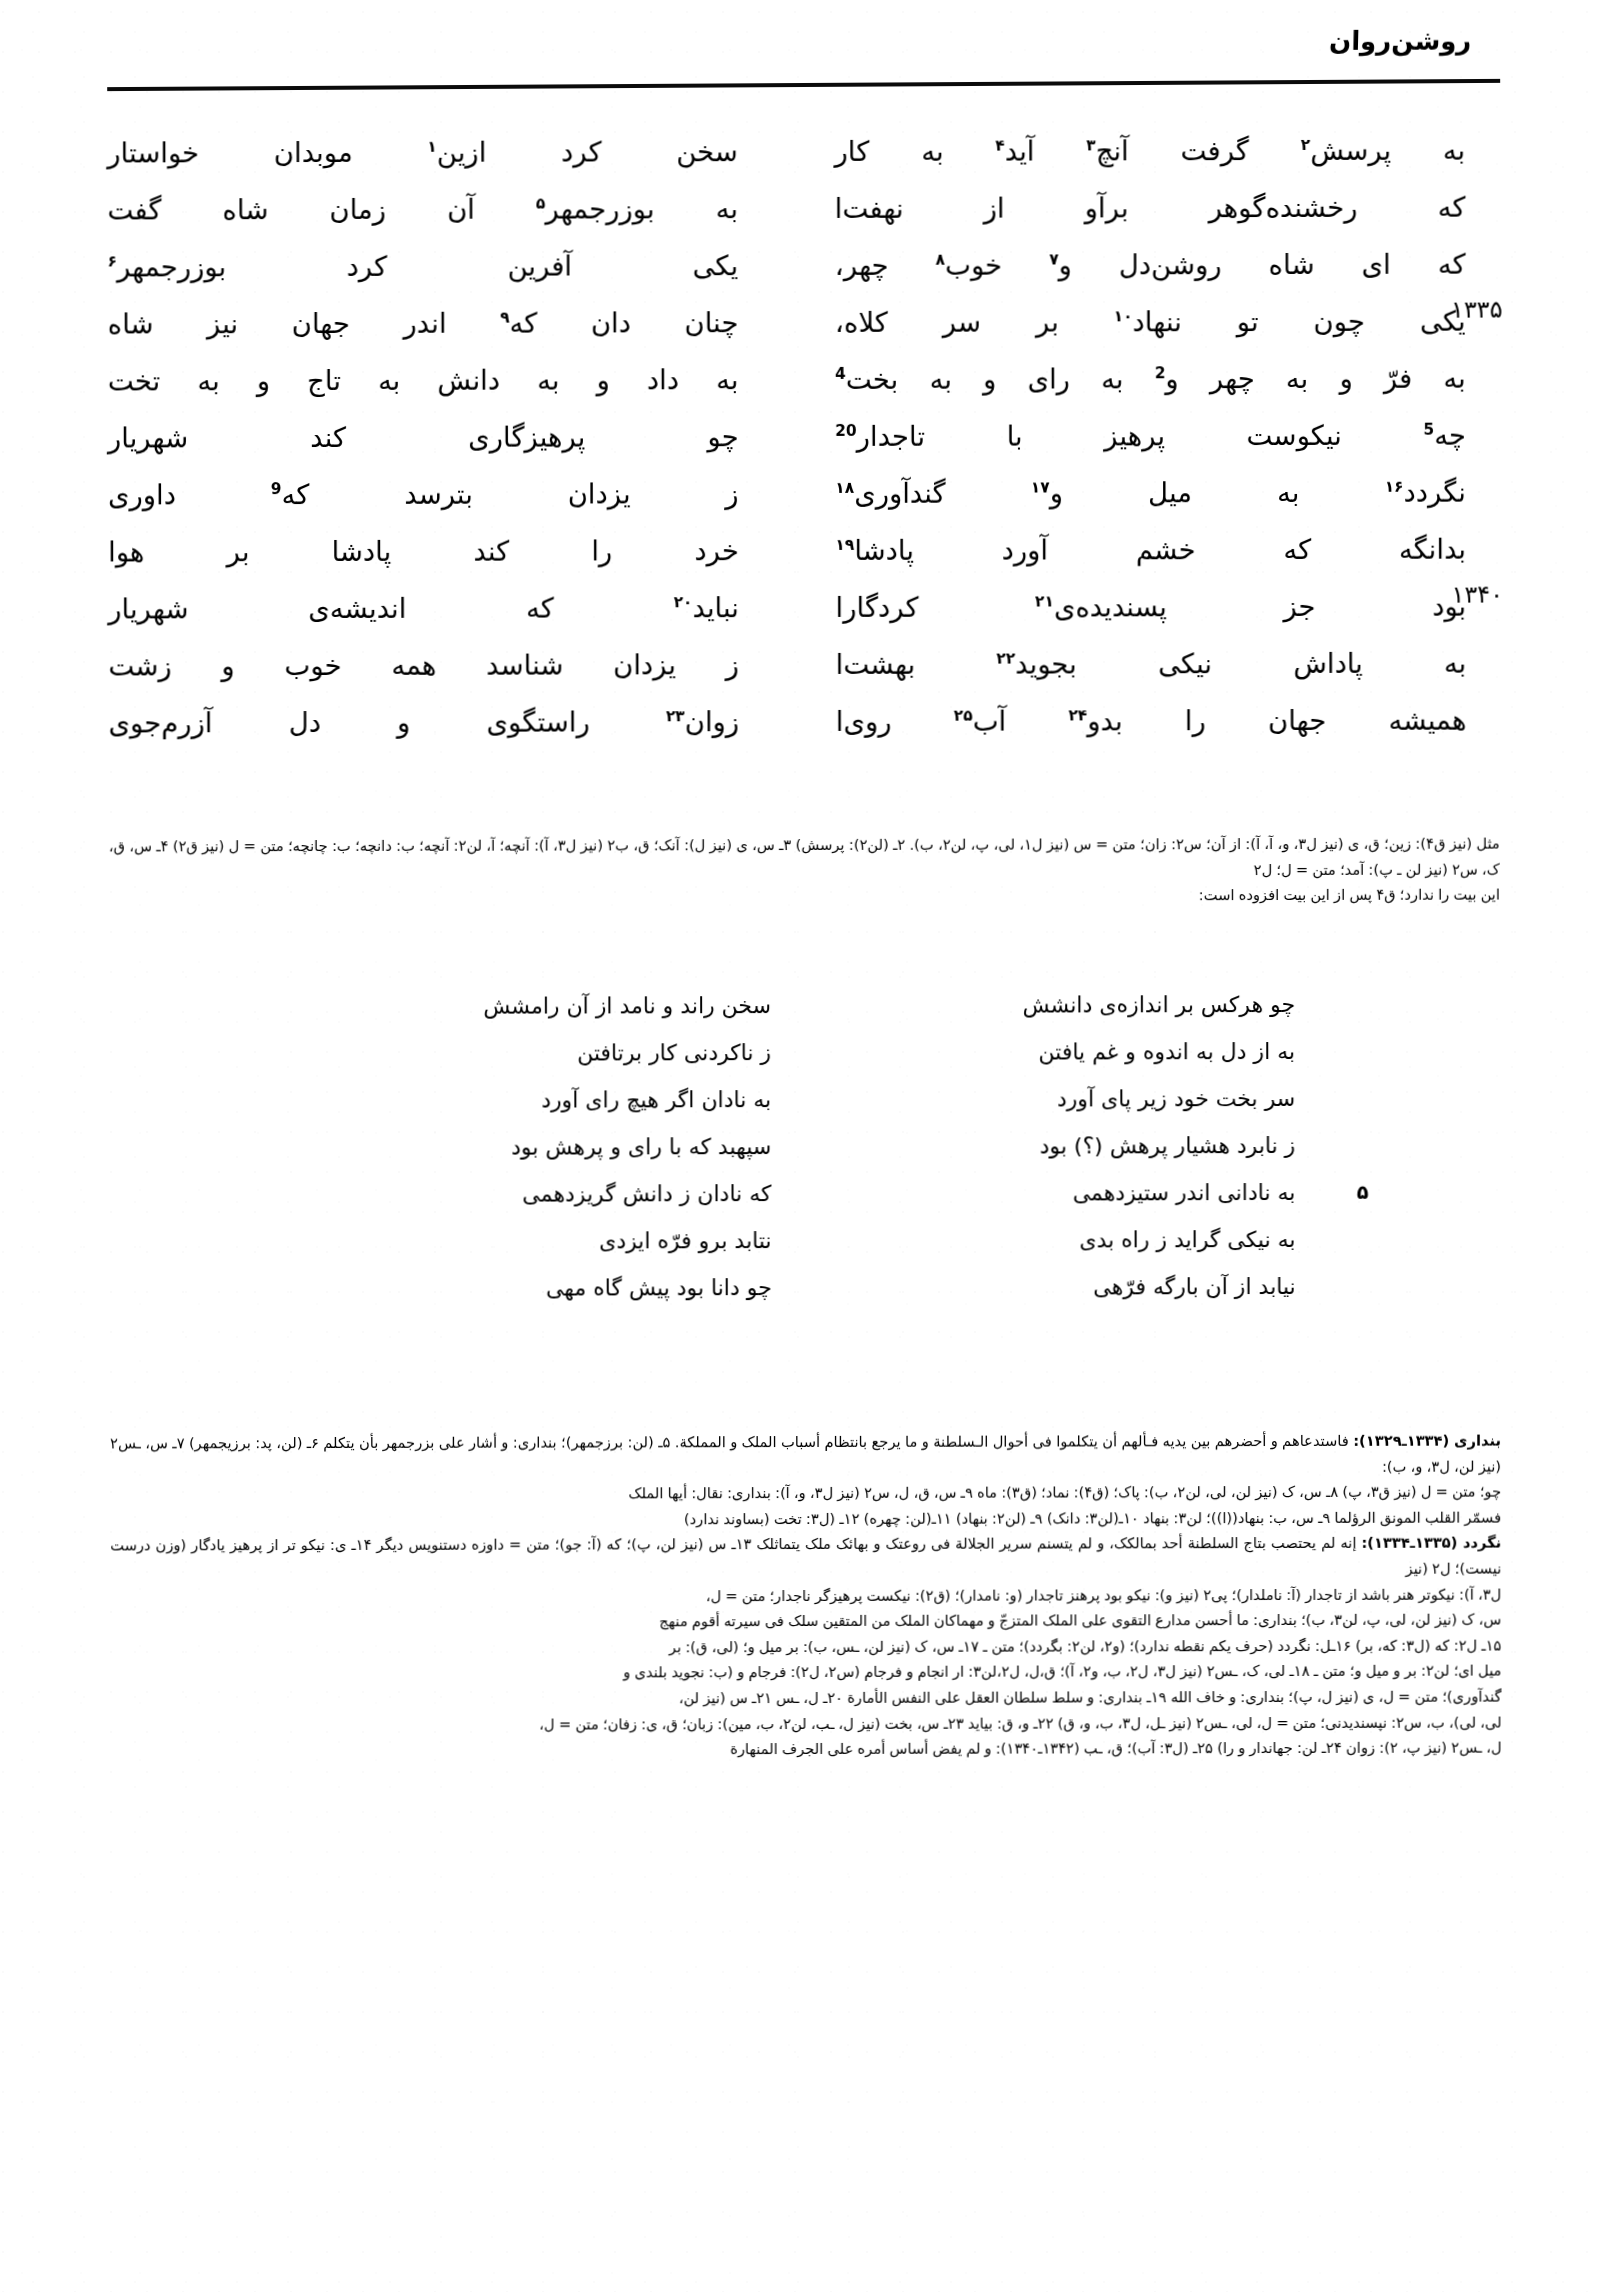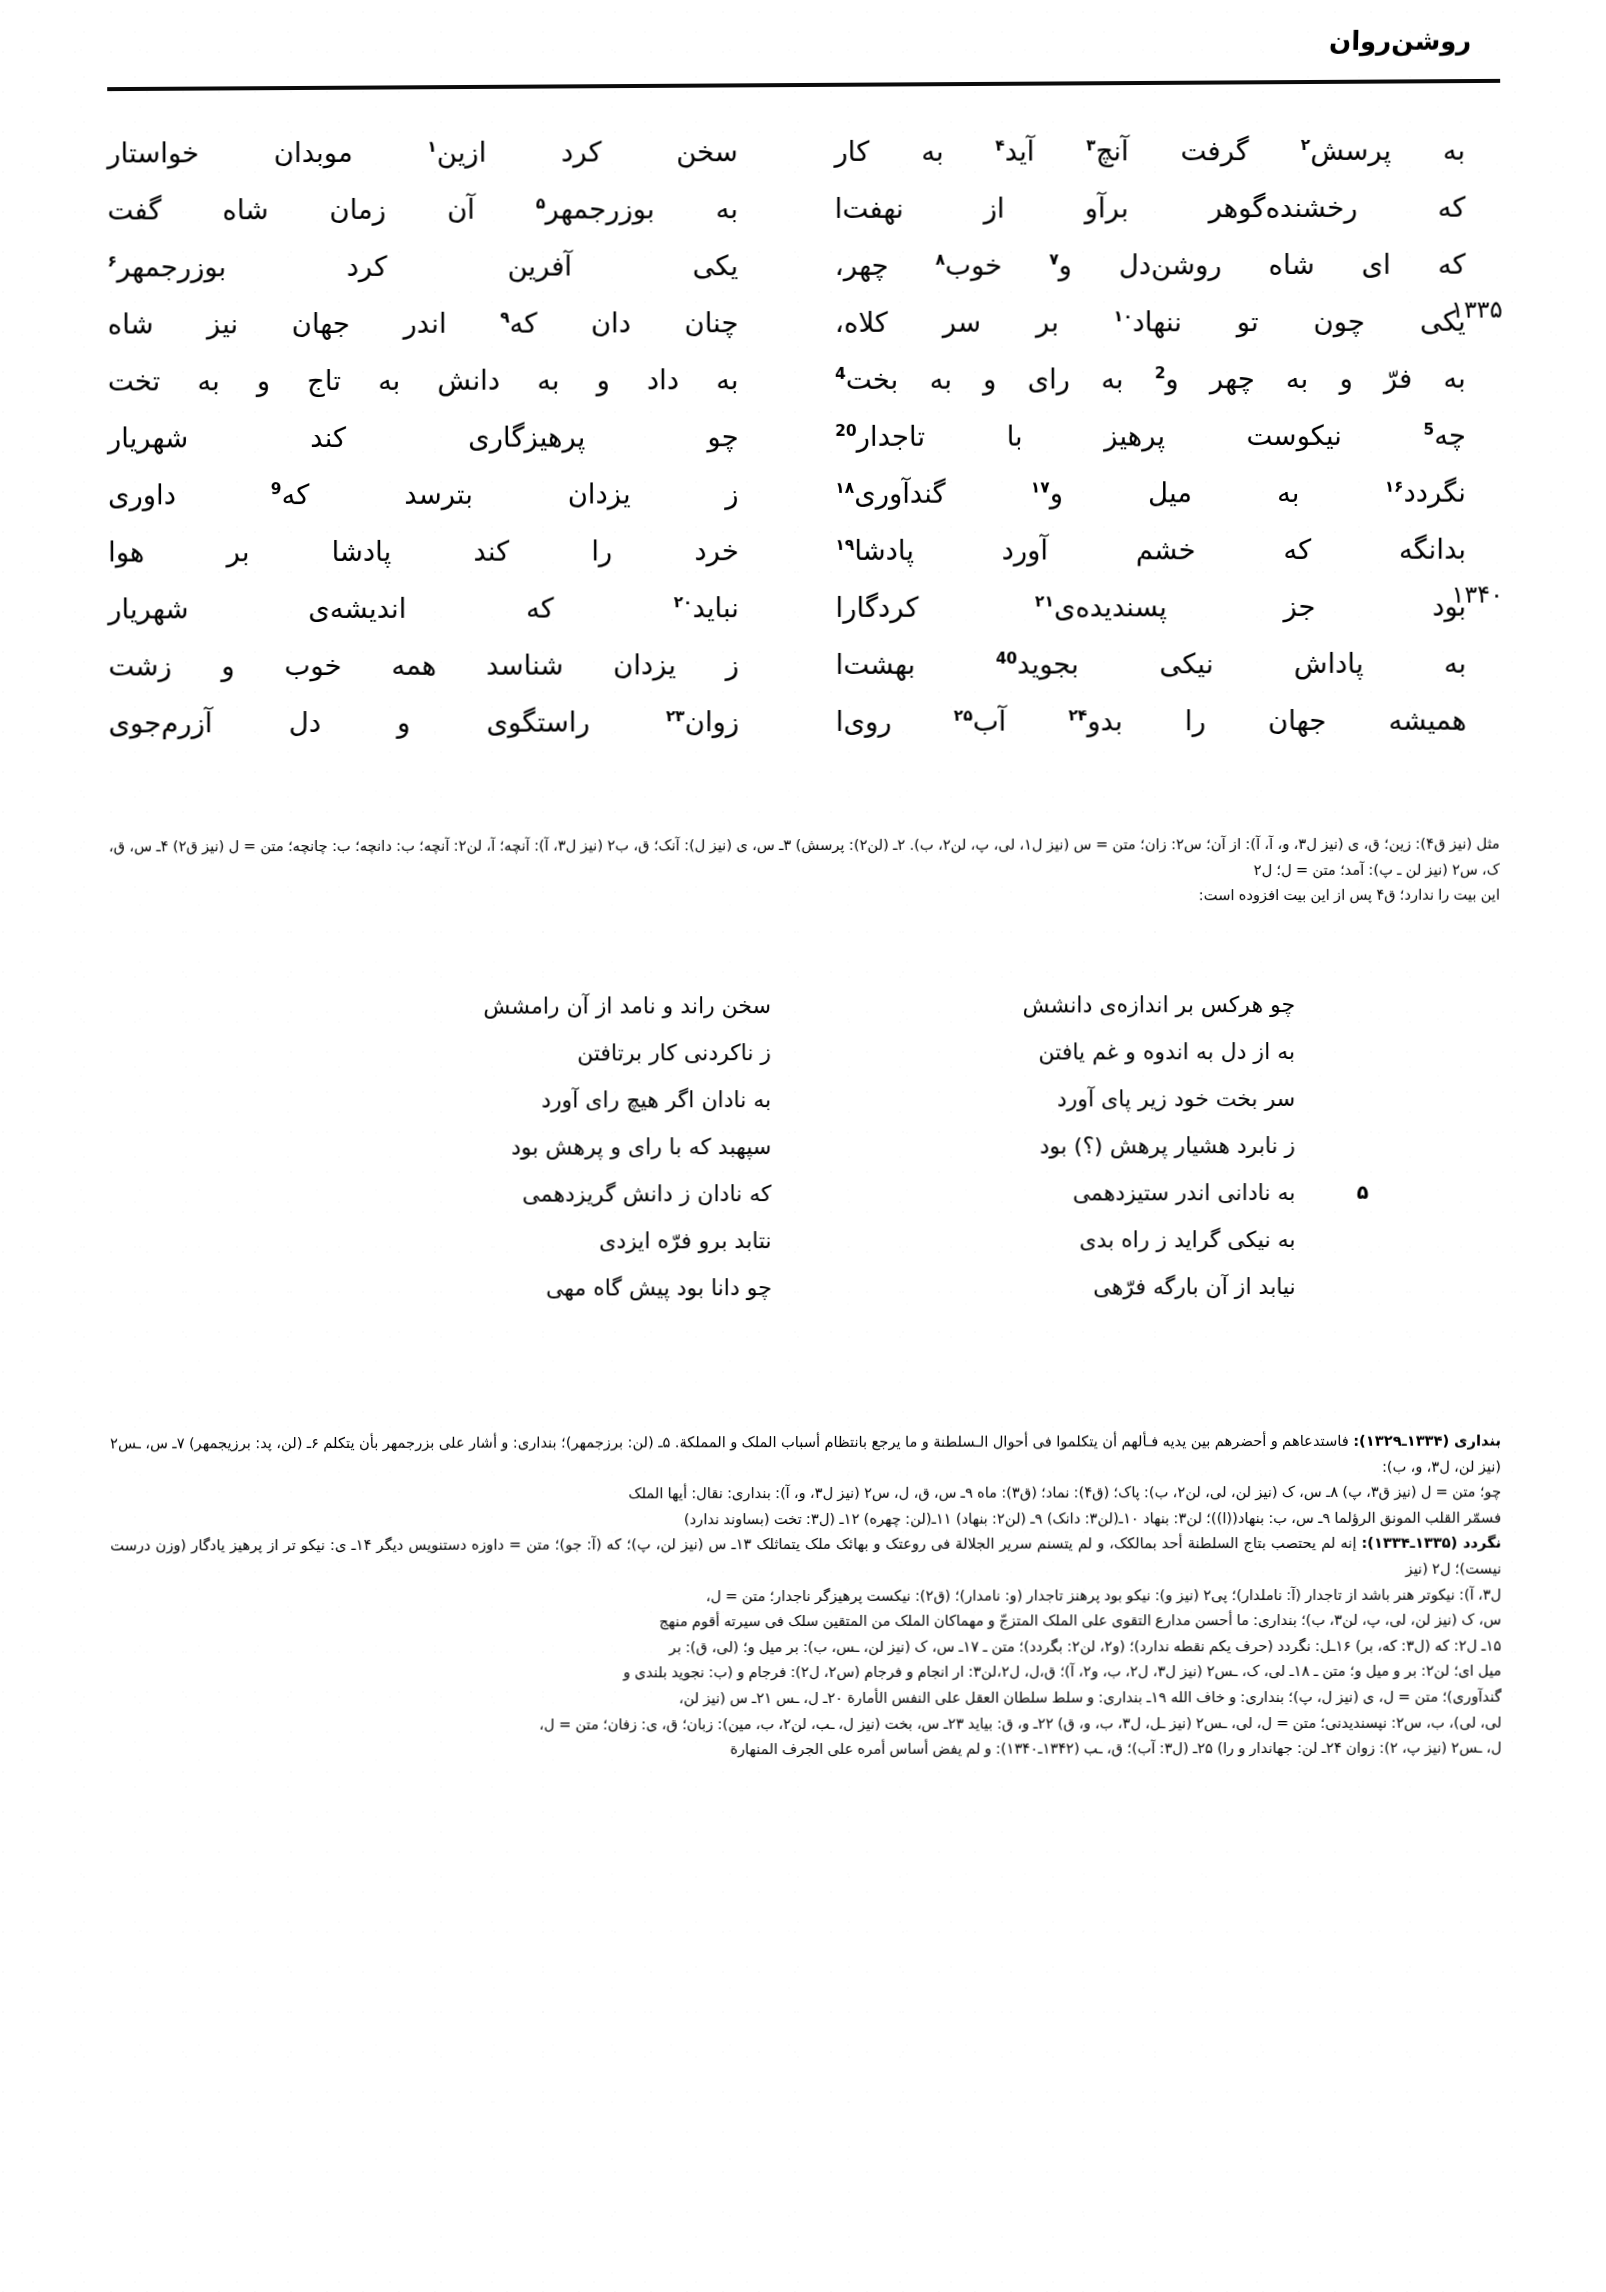--- a/index.html
+++ b/index.html
@@ -202,21 +202,21 @@
         <div class="hemi hemi-b">بدانگه که خشم آورد پادشا<sup class="vn">۱۹</sup></div>
         <div class="hemi hemi-a">خرد  را  کند  پادشا  بر  هوا</div>
       </div>
       <div class="bayt">
         <div class="num-gutter">۱۳۴۰</div>
         <div class="hemi hemi-b">بود جز پسندیده‌ی<sup class="vn">۲۱</sup> کردگارا</div>
         <div class="hemi hemi-a">نباید<sup class="vn">۲۰</sup> که اندیشه‌ی شهریار</div>
       </div>
       <div class="bayt">
         <div class="num-gutter"></div>
-        <div class="hemi hemi-b">به پاداش نیکی بجوید<sup class="vn">40</sup> بهشت‌ا</div>
+        <div class="hemi hemi-b">به پاداش نیکی بجوید<sup class="vn">۲۲</sup> بهشت‌ا</div>
         <div class="hemi hemi-a">ز یزدان شناسد همه خوب و زشت</div>
       </div>
       <div class="bayt">
         <div class="num-gutter"></div>
         <div class="hemi hemi-b">همیشه جهان را بدو<sup class="vn">۲۴</sup> آب<sup class="vn">۲۵</sup> روی‌ا</div>
         <div class="hemi hemi-a">زوان<sup class="vn">۲۳</sup> راستگوی و دل آزرم‌جوی</div>
       </div>
     </div>
 
     <div class="apparatus app-top">

